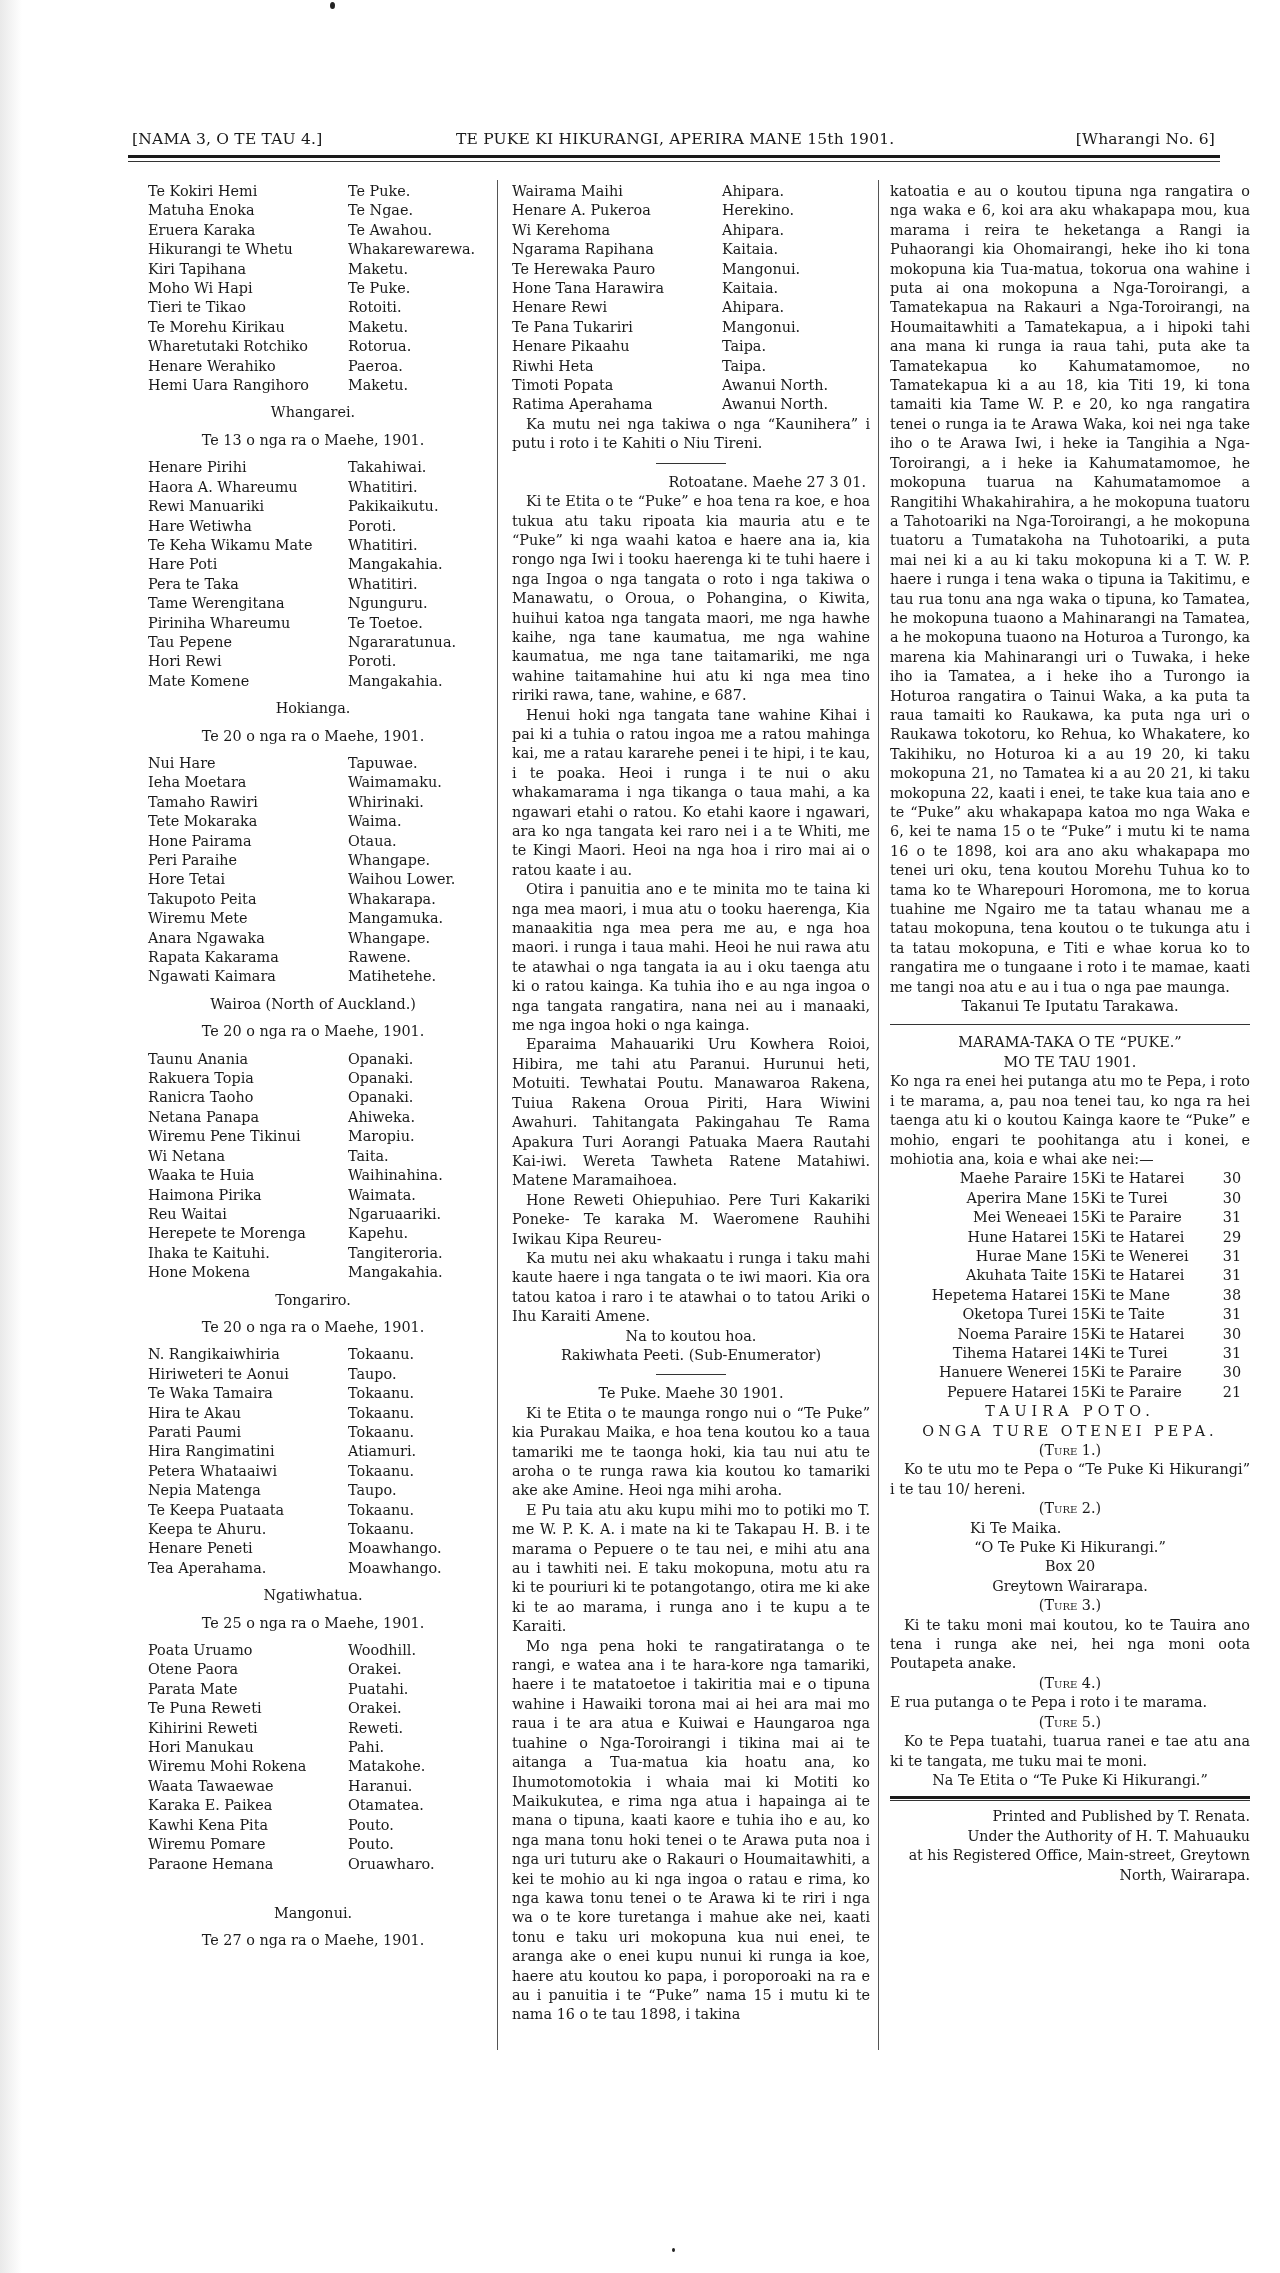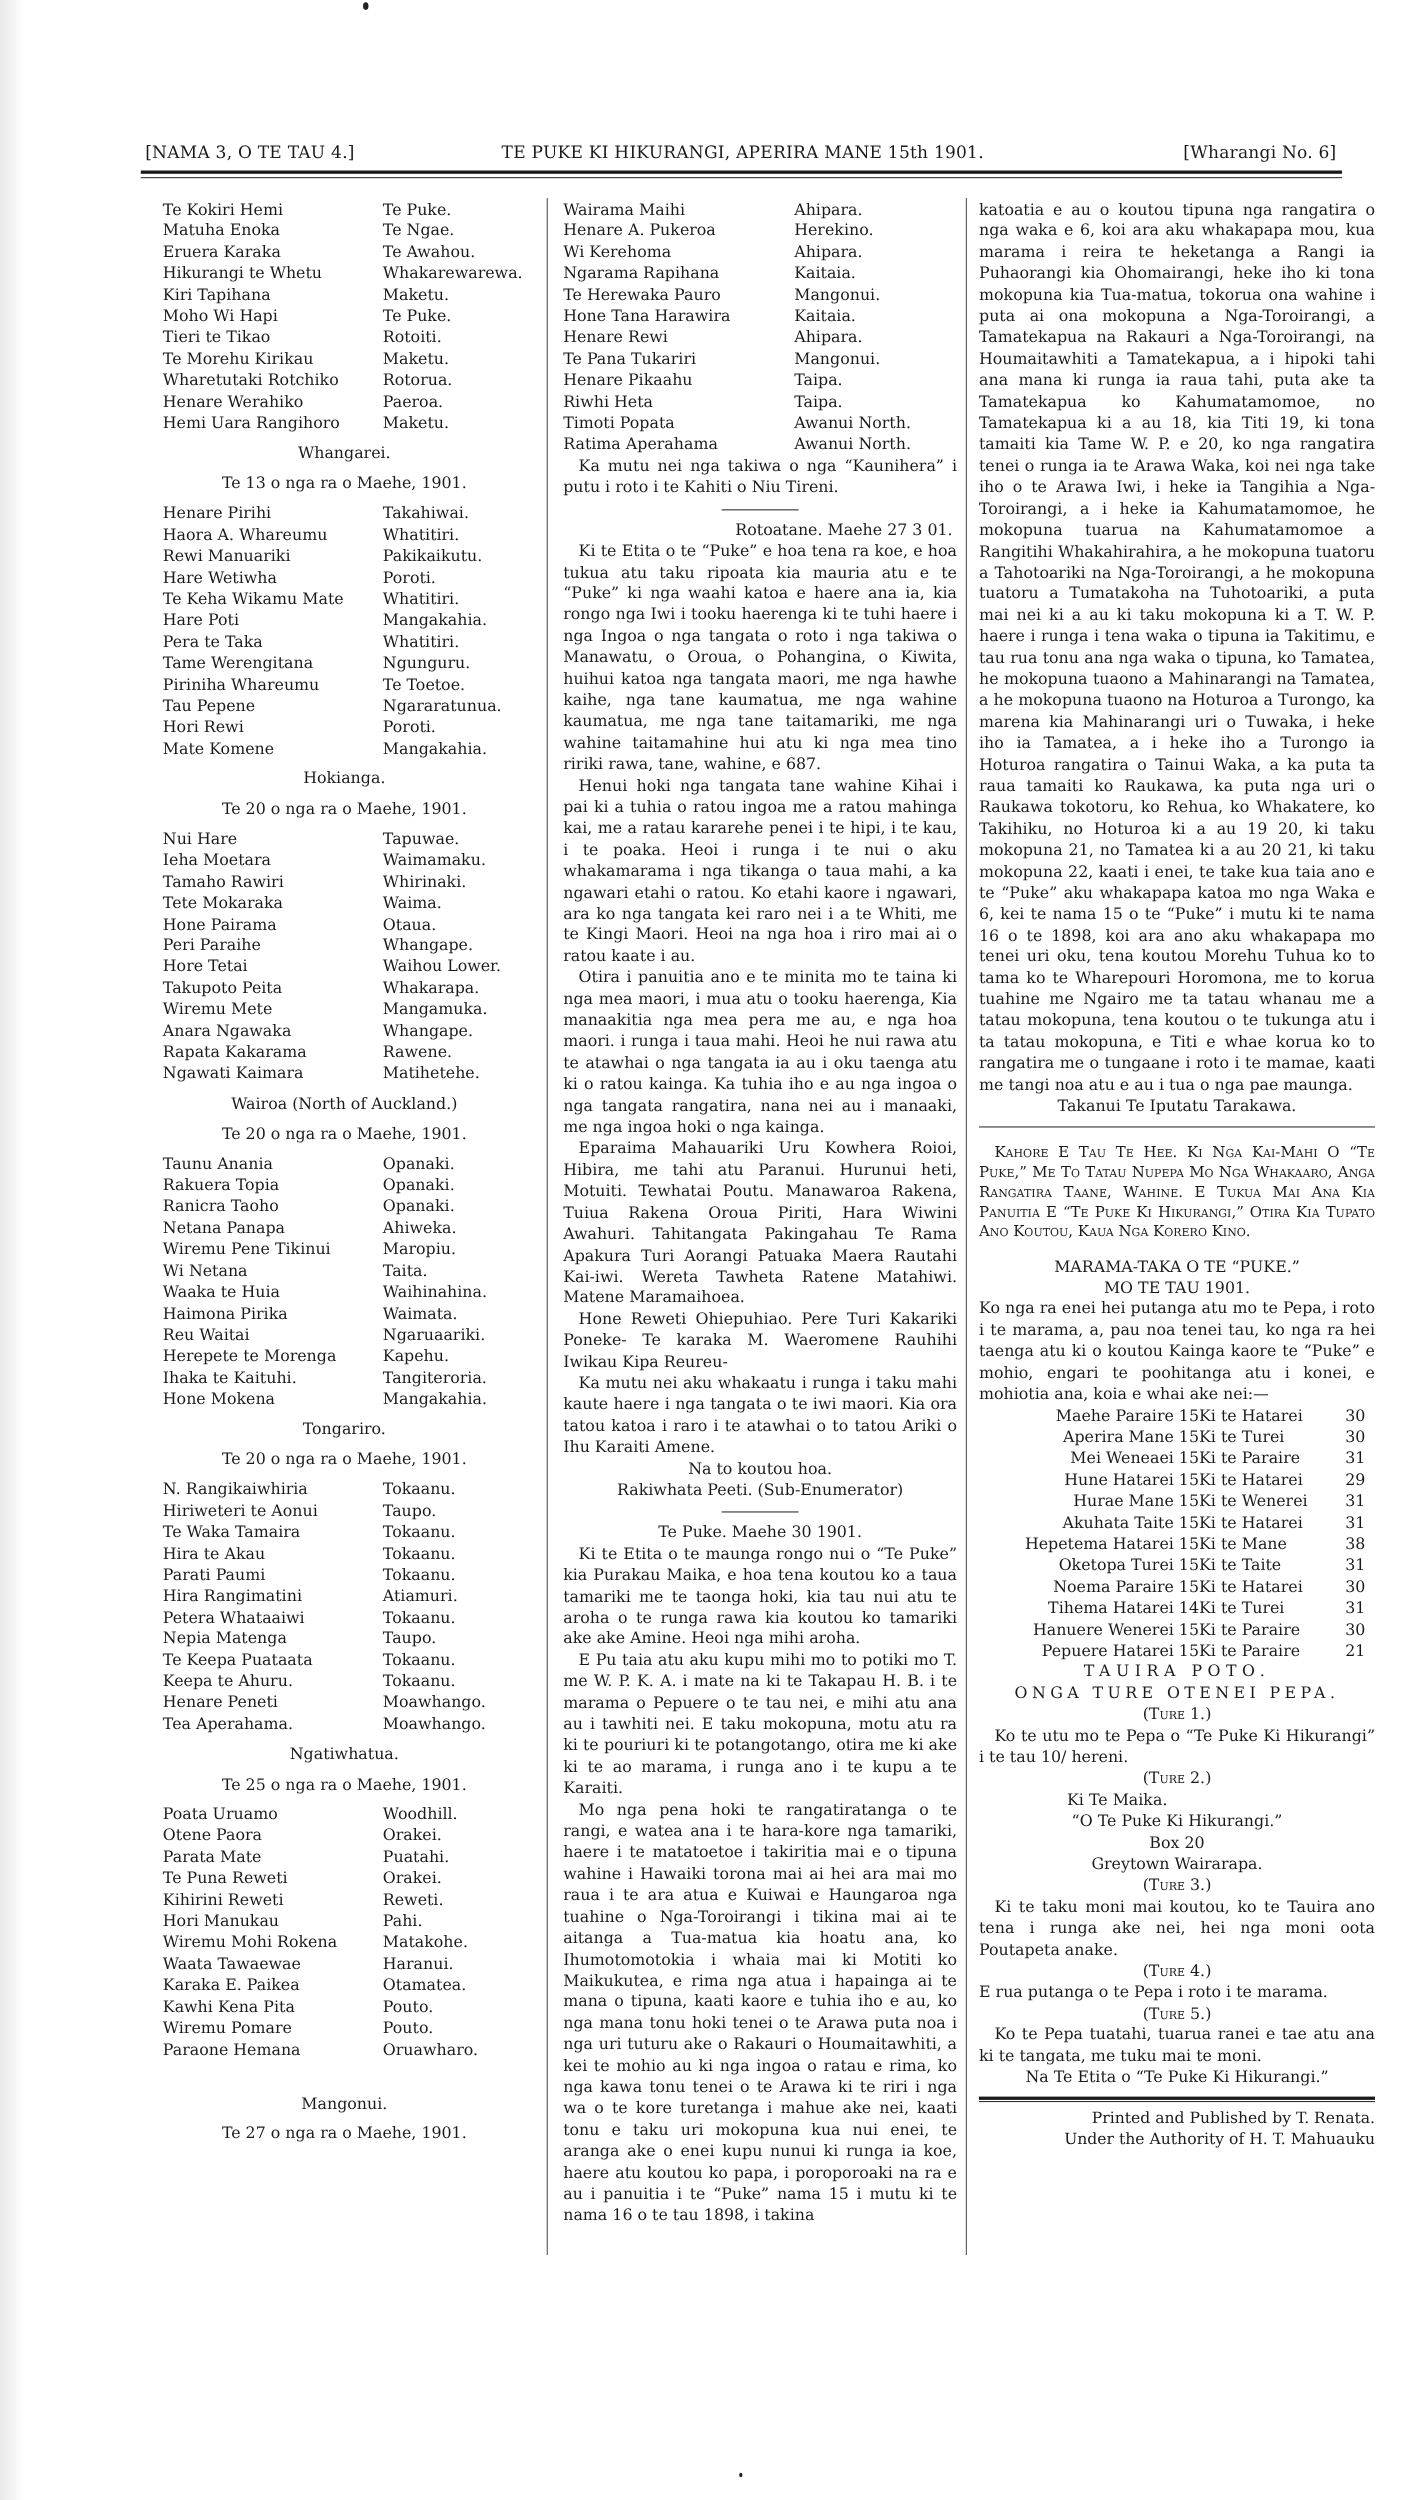--- a/index.html
+++ b/index.html
@@ -440,21 +440,20 @@
       <p class="para">Ki te Etita o te maunga rongo nui o “Te Puke” kia Purakau Maika, e hoa tena koutou ko a taua tamariki me te taonga hoki, kia tau nui atu te aroha o te runga rawa kia koutou ko tamariki ake ake Amine. Heoi nga mihi aroha.</p>
       <p class="para">E Pu taia atu aku kupu mihi mo to potiki mo T. me W. P. K. A. i mate na ki te Takapau H. B. i te marama o Pepuere o te tau nei, e mihi atu ana au i tawhiti nei. E taku mokopuna, motu atu ra ki te pouriuri ki te potangotango, otira me ki ake ki te ao marama, i runga ano i te kupu a te Karaiti.</p>
       <p class="para">Mo nga pena hoki te rangatiratanga o te rangi, e watea ana i te hara-kore nga tamariki, haere i te matatoetoe i takiritia mai e o tipuna wahine i Hawaiki torona mai ai hei ara mai mo raua i te ara atua e Kuiwai e Haungaroa nga tuahine o Nga-Toroirangi i tikina mai ai te aitanga a Tua-matua kia hoatu ana, ko Ihumotomotokia i whaia mai ki Motiti ko Maikukutea, e rima nga atua i hapainga ai te mana o tipuna, kaati kaore e tuhia iho e au, ko nga mana tonu hoki tenei o te Arawa puta noa i nga uri tuturu ake o Rakauri o Houmaitawhiti, a kei te mohio au ki nga ingoa o ratau e rima, ko nga kawa tonu tenei o te Arawa ki te riri i nga wa o te kore turetanga i mahue ake nei, kaati tonu e taku uri mokopuna kua nui enei, te aranga ake o enei kupu nunui ki runga ia koe, haere atu koutou ko papa, i poroporoaki na ra e au i panuitia i te “Puke” nama 15 i mutu ki te nama 16 o te tau 1898, i takina</p>
     </div>
 </div>
 
 <div class="col col3">
   <p class="para noind">katoatia e au o koutou tipuna nga rangatira o nga waka e 6, koi ara aku whakapapa mou, kua marama i reira te heketanga a Rangi ia Puhaorangi kia Ohomairangi, heke iho ki tona mokopuna kia Tua-matua, tokorua ona wahine i puta ai ona mokopuna a Nga-Toroirangi, a Tamatekapua na Rakauri a Nga-Toroirangi, na Houmaitawhiti a Tamatekapua, a i hipoki tahi ana mana ki runga ia raua tahi, puta ake ta Tamatekapua ko Kahumatamomoe, no Tamatekapua ki a au 18, kia Titi 19, ki tona tamaiti kia Tame W. P. e 20, ko nga rangatira tenei o runga ia te Arawa Waka, koi nei nga take iho o te Arawa Iwi, i heke ia Tangihia a Nga-Toroirangi, a i heke ia Kahumatamomoe, he mokopuna tuarua na Kahumatamomoe a Rangitihi Whakahirahira, a he mokopuna tuatoru a Tahotoariki na Nga-Toroirangi, a he mokopuna tuatoru a Tumatakoha na Tuhotoariki, a puta mai nei ki a au ki taku mokopuna ki a T. W. P. haere i runga i tena waka o tipuna ia Takitimu, e tau rua tonu ana nga waka o tipuna, ko Tamatea, he mokopuna tuaono a Mahinarangi na Tamatea, a he mokopuna tuaono na Hoturoa a Turongo, ka marena kia Mahinarangi uri o Tuwaka, i heke iho ia Tamatea, a i heke iho a Turongo ia Hoturoa rangatira o Tainui Waka, a ka puta ta raua tamaiti ko Raukawa, ka puta nga uri o Raukawa tokotoru, ko Rehua, ko Whakatere, ko Takihiku, no Hoturoa ki a au 19 20, ki taku mokopuna 21, no Tamatea ki a au 20 21, ki taku mokopuna 22, kaati i enei, te take kua taia ano e te “Puke” aku whakapapa katoa mo nga Waka e 6, kei te nama 15 o te “Puke” i mutu ki te nama 16 o te 1898, koi ara ano aku whakapapa mo tenei uri oku, tena koutou Morehu Tuhua ko to tama ko te Wharepouri Horomona, me to korua tuahine me Ngairo me ta tatau whanau me a tatau mokopuna, tena koutou o te tukunga atu i ta tatau mokopuna, e Titi e whae korua ko to rangatira me o tungaane i roto i te mamae, kaati me tangi noa atu e au i tua o nga pae maunga.</p>
   <div class="sig">Takanui Te Iputatu Tarakawa.</div>
   <div class="dbl-rule"></div>
-  <p class="notice">Kahore E Tau Te Hee. Ki Nga Kai-Mahi O “Te Puke,” Me To Tatau Nupepa Mo Nga Whakaaro, Anga Rangatira Taane, Wahine. E Tukua Mai Ana Kia Panuitia E “Te Puke Ki Hikurangi,” Otira Kia Tupato Ano Koutou, Kaua Nga Korero Kino.</p>
   <div class="center">MARAMA-TAKA O TE “PUKE.”</div>
   <div class="center">MO TE TAU 1901.</div>
   <p class="para noind">Ko nga ra enei hei putanga atu mo te Pepa, i roto i te marama, a, pau noa tenei tau, ko nga ra hei taenga atu ki o koutou Kainga kaore te “Puke” e mohio, engari te poohitanga atu i konei, e mohiotia ana, koia e whai ake nei:—</p>
   <div class="cal" id="c3-cal">
       <div class="row">
         <span class="n">Maehe Paraire 15</span>
         <span class="k">Ki te Hatarei</span>
         <span class="d">30</span>
       </div>
       <div class="row">
@@ -527,16 +526,17 @@
   <p class="para">Ki te taku moni mai koutou, ko te Tauira ano tena i runga ake nei, hei nga moni oota Poutapeta anake.</p>
   <div class="center smallcaps">(Ture 4.)</div>
   <p class="para noind">E rua putanga o te Pepa i roto i te marama.</p>
   <div class="center smallcaps">(Ture 5.)</div>
   <p class="para">Ko te Pepa tuatahi, tuarua ranei e tae atu ana ki te tangata, me tuku mai te moni.</p>
   <div class="center">Na Te Etita o “Te Puke Ki Hikurangi.”</div>
   <div class="heavy"></div>
   <div style="height:1px;background:#333;margin-bottom:6px"></div>
   <div class="imprint">Printed and Published by T. Renata.</div>
   <div class="imprint">Under the Authority of H. T. Mahuauku</div>
+  <div class="imprint">at his Registered Office, Main-street, Greytown North, Wairarapa.</div>
 </div>
 
 <div class="speck" style="left:330px;top:2px;width:5px;height:7px"></div>
 <div class="speck" style="left:672px;top:2248px;width:3px;height:4px"></div>
 
 </body></html>

